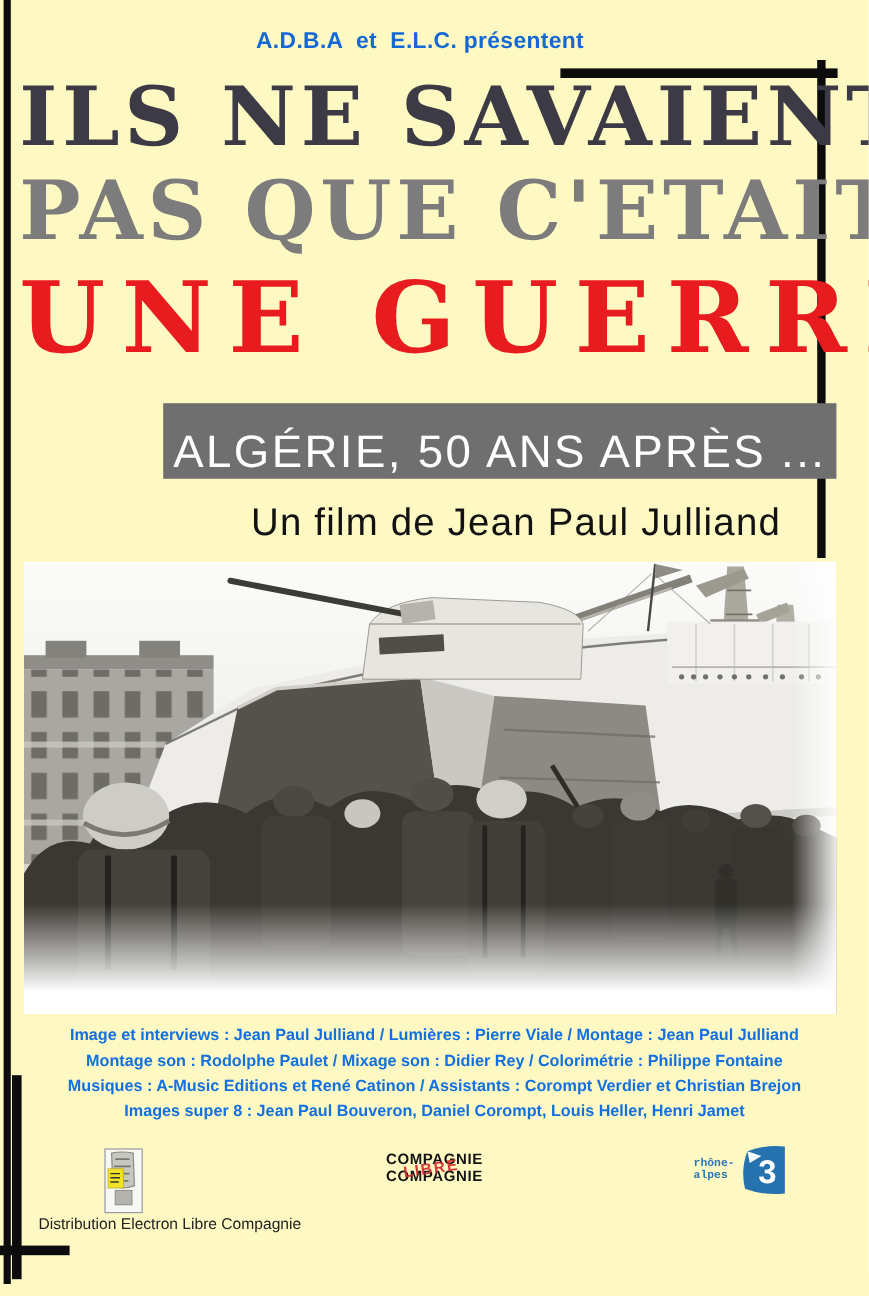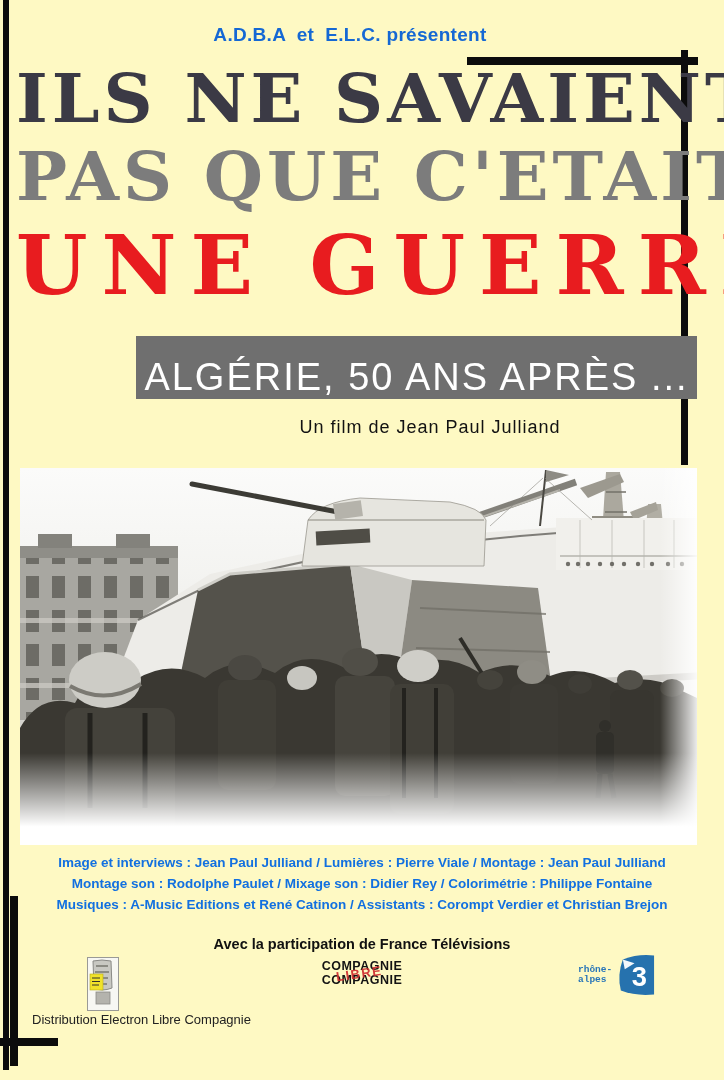--- a/index.html
+++ b/index.html
@@ -27,21 +27,21 @@
   .title-3{top:224px;font-size:82px;letter-spacing:14px;color:#e81c1f;}
 
   .subtitle-bar{
     position:absolute;left:136px;top:336px;width:561px;height:63px;background:#6f6f6f;
     display:flex;align-items:flex-end;justify-content:center;
   }
   .subtitle-text{color:#ffffff;font-size:38px;letter-spacing:2px;white-space:pre;}
 
   .byline{
     position:absolute;left:160px;top:417px;width:540px;text-align:center;
-    font-size:18px;letter-spacing:1px;color:#121212;
+    font-size:32px;letter-spacing:1px;color:#121212;
   }
 
   .photo{position:absolute;left:20px;top:468px;width:677px;height:377px;}
 
   .credits{position:absolute;left:0;top:852px;width:724px;text-align:center;
     color:#1270e0;font-weight:bold;font-size:13.5px;line-height:21px;}
   .credits div{white-space:nowrap;}
 
   .participation{position:absolute;left:0;top:936px;width:724px;text-align:center;
     font-size:14.5px;font-weight:bold;color:#111111;}
@@ -208,23 +208,23 @@
     <g>
       <rect x="640" y="0" width="37" height="377" fill="url(#fadeR)"></rect>
       <rect x="0" y="285" width="677" height="92" fill="url(#fadeB)"></rect>
     </g>
   </svg>
 
   <div class="credits">
     <div>Image et interviews : Jean Paul Julliand / Lumières : Pierre Viale / Montage : Jean Paul Julliand</div>
     <div>Montage son : Rodolphe Paulet / Mixage son : Didier Rey / Colorimétrie : Philippe Fontaine</div>
     <div>Musiques : A-Music Editions et René Catinon / Assistants : Corompt Verdier et Christian Brejon</div>
-  </div>
-
-  <div class="participation">Avec la participation de France Télévisions</div>
+    <div>Images super 8 : Jean Paul Bouveron, Daniel Corompt, Louis Heller, Henri Jamet</div>
+  </div>
+
 
   <div class="thumb-logo">
     <svg width="28" height="50" viewBox="0 0 28 50" xmlns="http://www.w3.org/2000/svg">
       <path d="M5 3 Q14 1 23 3 L24 30 Q14 34 6 30 Z" fill="#c8c8c2" stroke="#8a8a86" stroke-width="1"></path>
       <path d="M8 8 H20 M7 14 H21 M8 20 H20 M9 26 H19" stroke="#77776f" stroke-width="1.5" fill="none"></path>
       <rect x="2" y="16" width="13" height="16" fill="#f0e22a" stroke="#b9ad1d" stroke-width="0.6"></rect>
       <path d="M4 20 H12 M4 23.5 H12 M4 27 H11" stroke="#33322c" stroke-width="1.2"></path>
       <rect x="8" y="34" width="14" height="12" fill="#b4b3ad" stroke="#8a8a86" stroke-width="0.8"></rect>
     </svg>
   </div>

